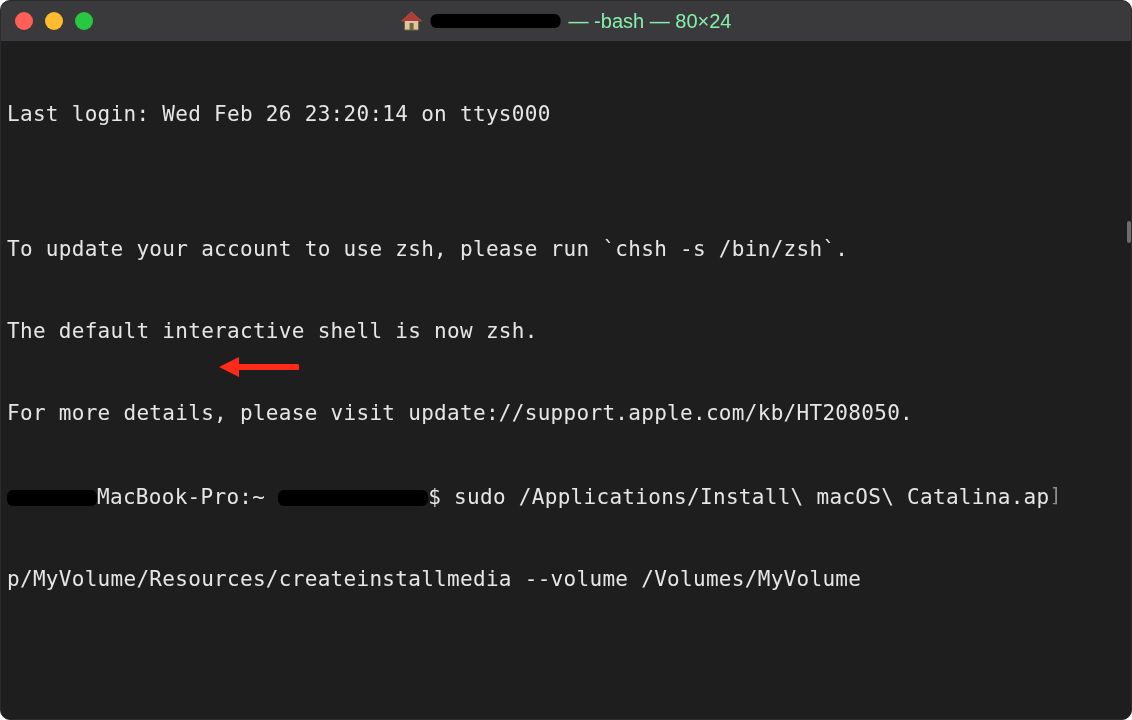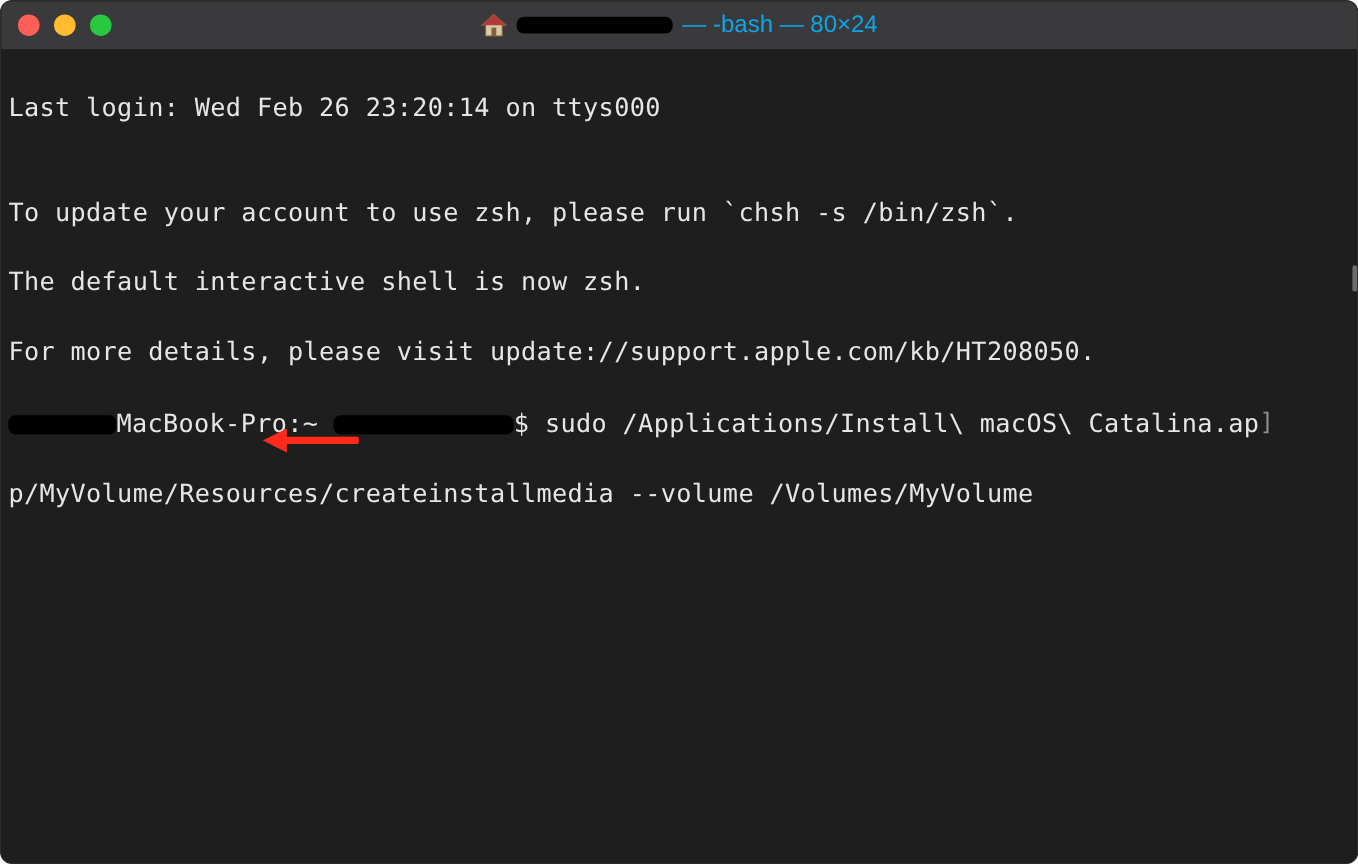--- a/index.html
+++ b/index.html
@@ -60,37 +60,37 @@
     position: relative;
   }
   .home-icon svg { display: block; }
   .redact-title {
     width: 130px;
     height: 14px;
     background: #000;
     border-radius: 6px;
   }
   .title-text {
-    color: #0ea5e9;
+    color: #86efac;
     font-weight: 400;
   }
 
   .term {
     flex: 1 1 auto;
     background: #1e1e1e;
     color: #e6e6e6;
     padding: 6px 6px 0 6px;
     font-size: 21px;
     line-height: 29px;
     white-space: pre-wrap;
     word-break: break-all;
     position: relative;
     letter-spacing: 0.3px;
   }
-  .term .line { display: block; }
+  .term .line { display: block; margin-top: 24px; }
   .redact {
     display: inline-block;
     vertical-align: middle;
     height: 16px;
     background: #000;
     border-radius: 6px;
   }
   .redact.w90  { width: 90px; }
   .redact.w150 { width: 150px; }
   .redact.w170 { width: 170px; }

